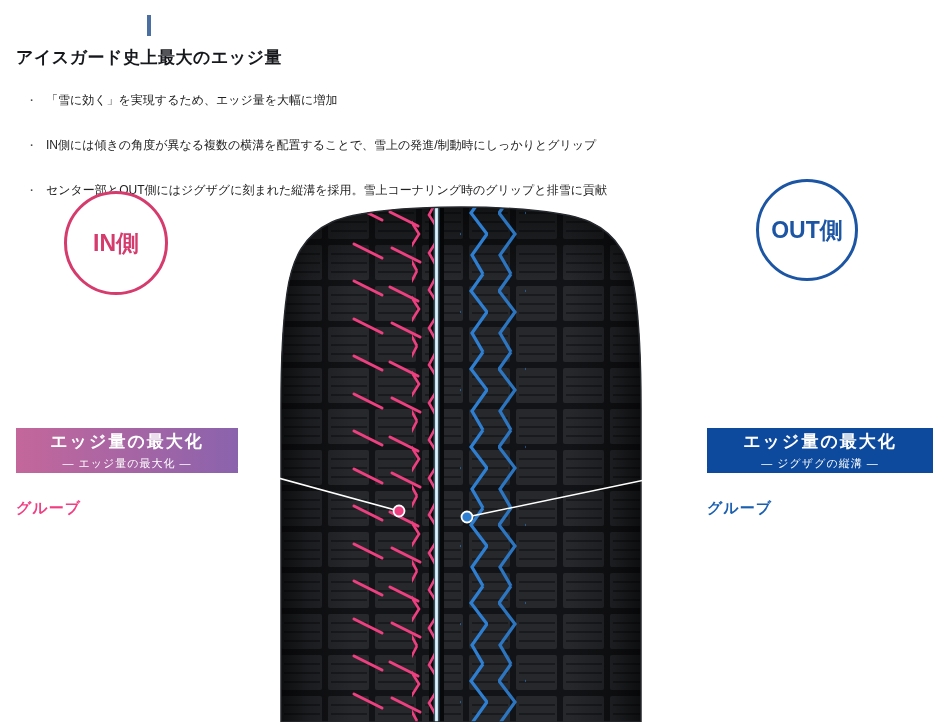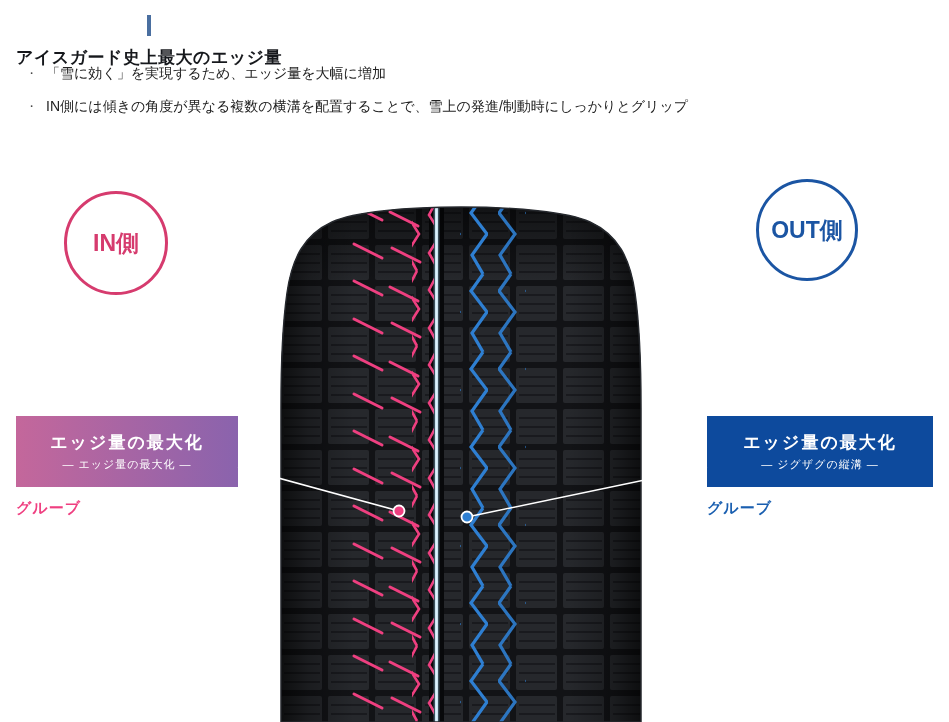--- a/index.html
+++ b/index.html
@@ -8,34 +8,34 @@
     position: relative; width: 949px; height: 722px;
     background: #ffffff; overflow: hidden;
     font-family: "Liberation Sans", "DejaVu Sans", sans-serif;
   }
   
   .header { position: absolute; left: 16px; top: 15px; display: flex; align-items: center; gap: 10px; flex-direction: column; }
   .accent-bar { width: 4px; height: 21px; background: var(--header_accent, #4a6fa0); }
   .title { font-size: 17px; font-weight: bold; color: #16181c; letter-spacing: 0.5px; }
   
   .bullets { position: absolute; left: 26px; top: 64px; }
-  .bullet { display: flex; align-items: flex-start; font-size: 14px; color: #222; margin-bottom: 15px; line-height: 18px; }
+  .bullet { display: flex; align-items: flex-start; font-size: 12px; color: #222; margin-bottom: 15px; line-height: 18px; margin-top: 27px; }
   .bullet::before { content: "・"; margin-right: 9px; color: #444; font-size: 11px; line-height: 18px; }
   
   .badge {
     position: absolute; border-radius: 50%; background: #fff;
     display: flex; align-items: center; justify-content: center; font-weight: bold;
   }
   .badge.in  { left: 64px;  top: 191px; width: 104px; height: 104px; border: 3px solid var(--crimson, #d63b6e); color: var(--crimson, #d63b6e); font-size: 23px; }
   .badge.out { left: 756px; top: 179px; width: 102px; height: 102px; border: 3px solid var(--blue, #1b55a3); color: var(--blue, #1b55a3); font-size: 23px; }
   
   .tire { position: absolute; left: 270px; top: 196px; width: 382px; height: 526px; }
   
   .callout-box {
-    position: absolute; top: 416px; height: 71px; color: #fff;
+    position: absolute; top: 428px; height: 45px; color: #fff;
     display: flex; flex-direction: column; align-items: center; justify-content: center; gap: 3px;
   }
   .callout-box .t { font-size: 17px; font-weight: bold; letter-spacing: 2px; }
   .callout-box .s { font-size: 11px; letter-spacing: 1px; }
   .left-box  { left: 16px;  width: 222px; background: linear-gradient(90deg, var(--lgrad1, #c4679b), var(--lgrad2, #8a63ad)); }
   .right-box { left: 707px; width: 226px; background: var(--rbox, #0d4a9d); }
   
   .product { position: absolute; top: 496px; font-size: 15px; font-weight: 600; line-height: 24px; letter-spacing: 1px; }
   .product.left  { left: 16px;  color: var(--pink, #ef3f80); }
   .product.right { left: 707px; color: var(--blue_product, #1a5fb0); }
@@ -51,20 +51,23 @@
     <div class="accent-bar"></div>
     <div class="title">アイスガード史上最大のエッジ量</div>
   </div>
 
   <div class="bullets">
     <div class="bullet">
         <span>「雪に効く」を実現するため、エッジ量を大幅に増加</span>
       </div>
     <div class="bullet">
         <span>IN側には傾きの角度が異なる複数の横溝を配置することで、雪上の発進/制動時にしっかりとグリップ</span>
+      </div>
+    <div class="bullet">
+        <span>センター部とOUT側にはジグザグに刻まれた縦溝を採用。雪上コーナリング時のグリップと排雪に貢献</span>
       </div>
   </div>
 
   <div class="badge in">
     <span>IN側</span>
   </div>
   <div class="badge out">
     <span>OUT側</span>
   </div>
 

